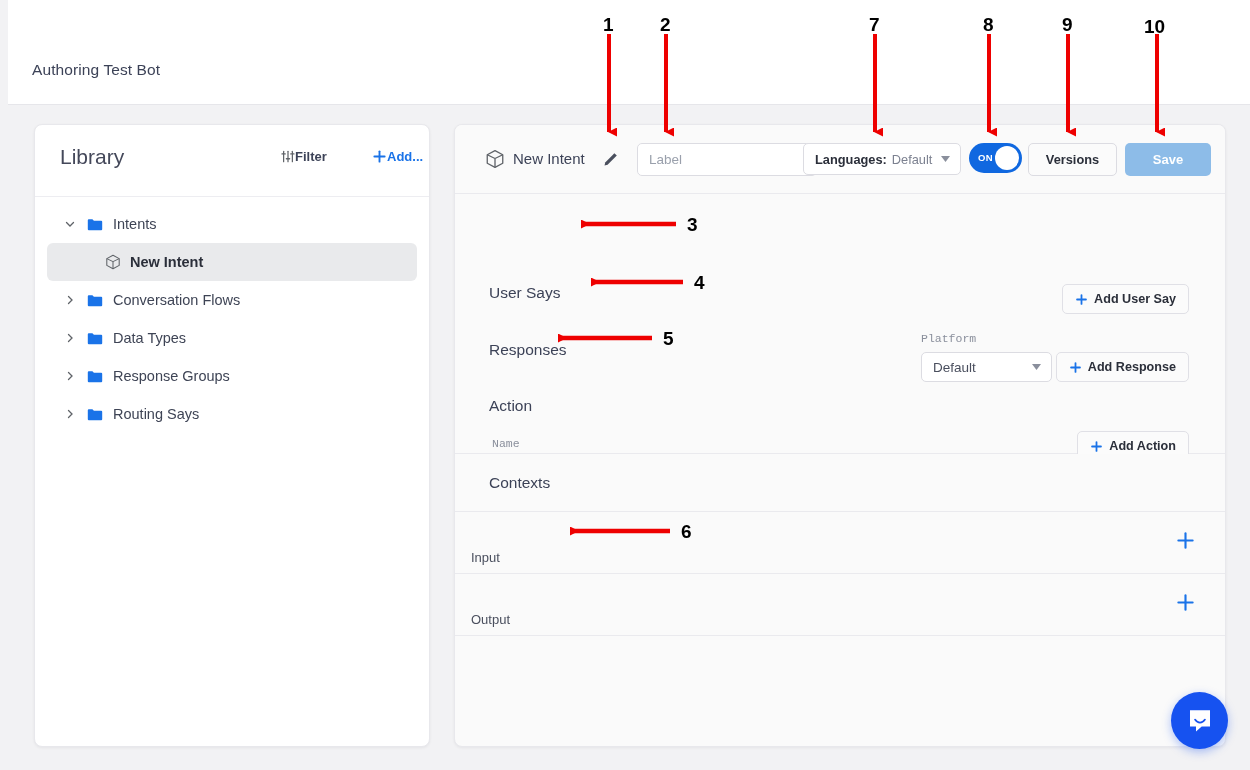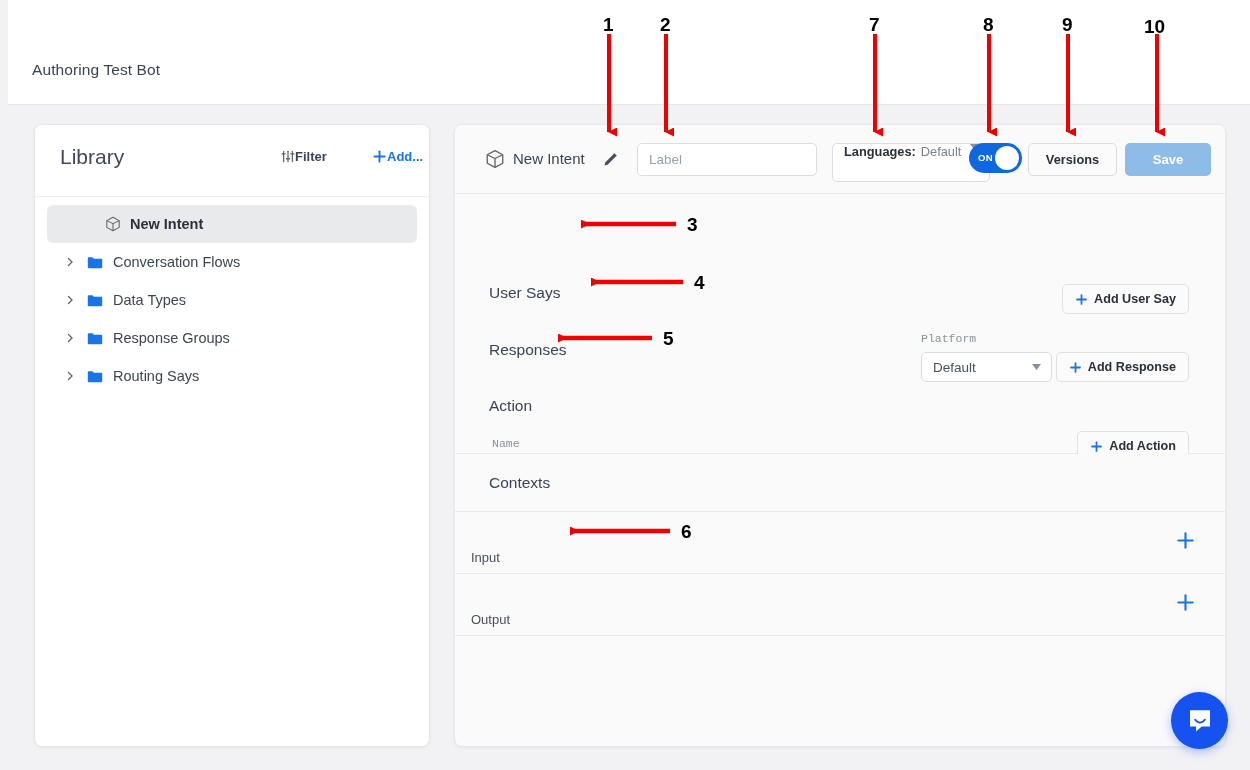--- a/index.html
+++ b/index.html
@@ -85,23 +85,23 @@
     cursor: pointer;
   }
   .label-input {
     position: absolute; left: 182px; top: 18px; width: 180px; height: 33px;
     background: #ffffff; border: 1px solid #dcdce2; border-radius: 5px;
     padding: 0 11px; font-size: 13.5px; color: #3c4257;
     font-family: "Liberation Sans", sans-serif; outline: none;
   }
   .label-input::placeholder { color: #9aa0ac; }
   .lang-select {
-    position: absolute; left: 348px; top: 18px; width: 158px; height: 39px;
+    position: absolute; left: 348px; top: 18px; width: 158px; height: 32px;
     background: #ffffff; border: 1px solid #dcdce2; border-radius: 5px;
-    display: flex; cursor: pointer; margin-left: 29px;
+    display: flex; align-items: center; cursor: pointer;
   }
   .lang-key { margin-left: 11px; font-size: 12.8px; font-weight: bold; color: #2b2f3a; }
   .lang-val { margin-left: 5px; font-size: 12.8px; color: #7c8190; }
   .caret { position: absolute; right: 10px; width: 9px; height: 6px; }
   .toggle {
     position: absolute; left: 514px; top: 18px; width: 53px; height: 30px;
     background: #1068e0; border-radius: 16px; cursor: pointer;
   }
   .toggle-txt {
     position: absolute; left: 9px; top: 9px;
@@ -220,20 +220,29 @@
             <line x1="8" y1="2.5" x2="8" y2="13.5"></line>
             <line x1="2.5" y1="8" x2="13.5" y2="8"></line>
           </g>
         </svg>
         <span>Add...</span>
       </div>
     </div>
 
     <div class="tree">
 
+      <div class="tree-row folder">
+        <svg class="chev" viewBox="0 0 10 10">
+          <polyline points="1.5,3.5 5,7 8.5,3.5" fill="none" stroke="#5f6368" stroke-width="1.3" stroke-linecap="round"></polyline>
+        </svg>
+        <svg class="folder-ico" viewBox="0 0 16 13">
+          <path d="M0.8 2.2a1 1 0 0 1 1-1h3.6l1.5 1.6h7.3a1 1 0 0 1 1 1v7.4a1 1 0 0 1-1 1H1.8a1 1 0 0 1-1-1z" fill="#1a73e8"></path>
+        </svg>
+        <span class="tree-label">Intents</span>
+      </div>
 
       <div class="tree-row leaf selected">
         <svg class="cube-ico" viewBox="0 0 16 16">
           <g fill="none" stroke="#5f6368" stroke-width="1.05" stroke-linejoin="round">
             <path d="M8 1.3 14.2 4.6v6.8L8 14.7 1.8 11.4V4.6z"></path>
             <path d="M8 7.6 14.2 4.6M8 7.6 1.8 4.6M8 7.6v7.1"></path>
           </g>
         </svg>
         <span class="tree-label">New Intent</span>
       </div>

